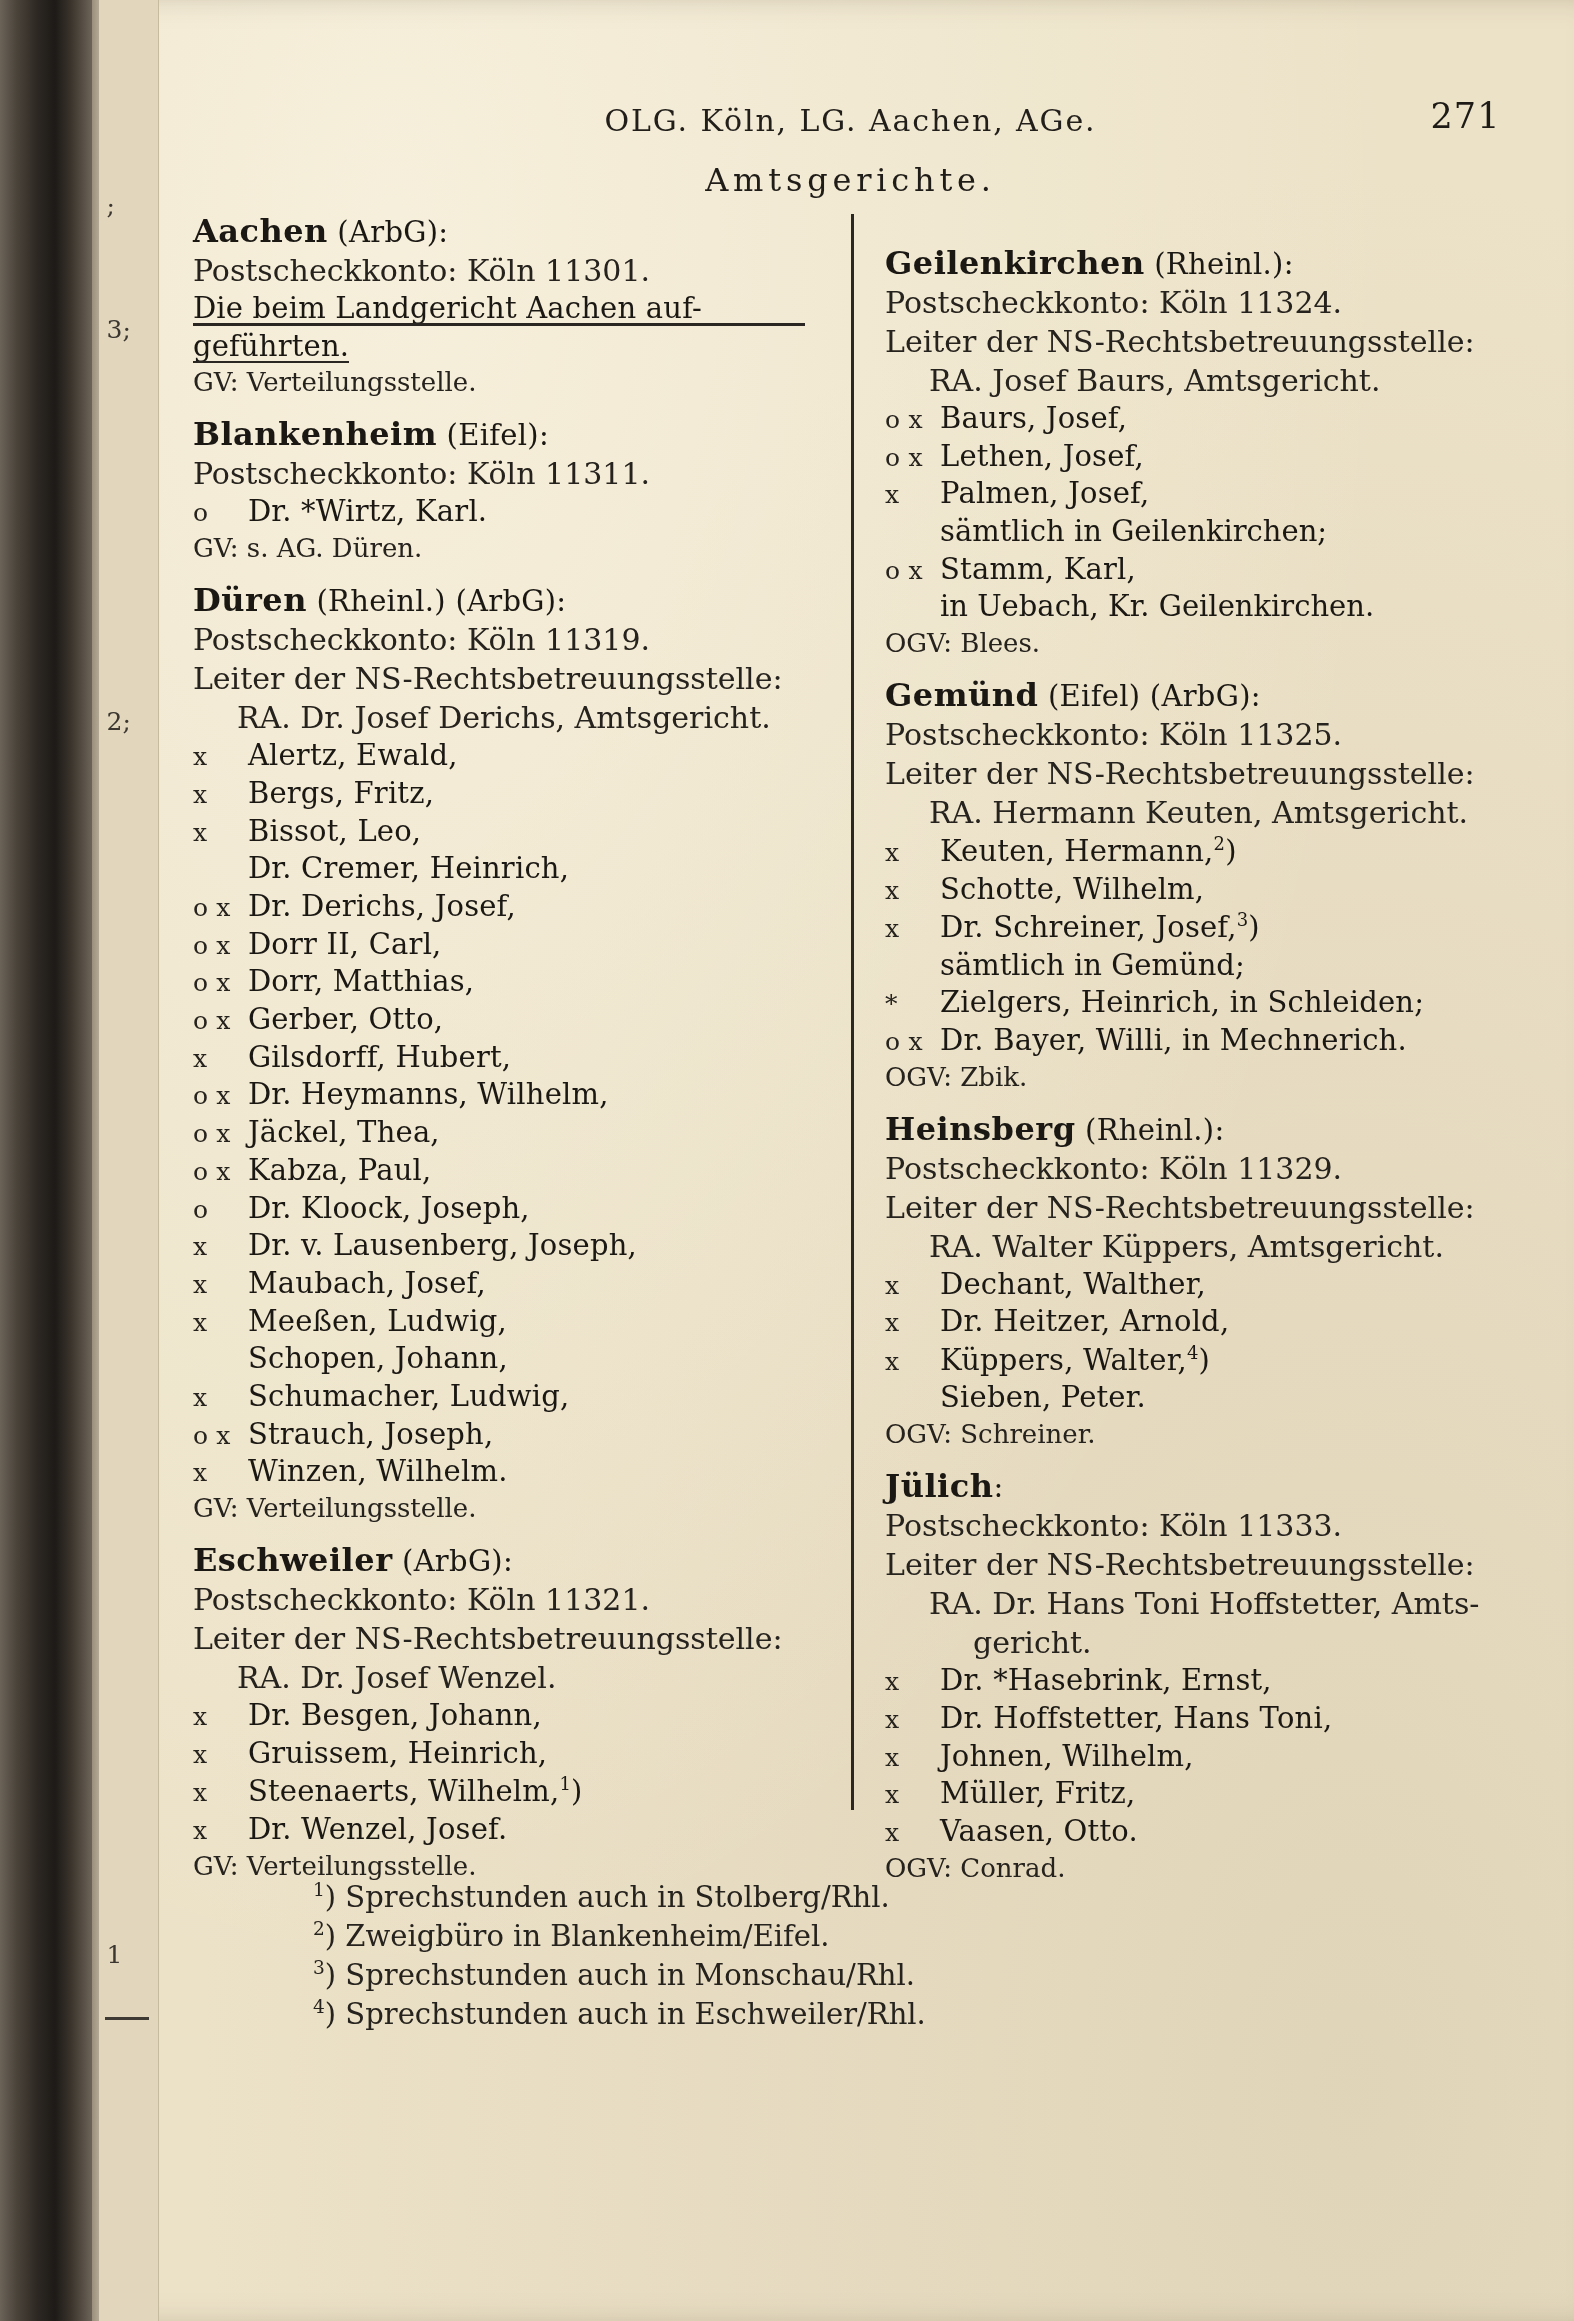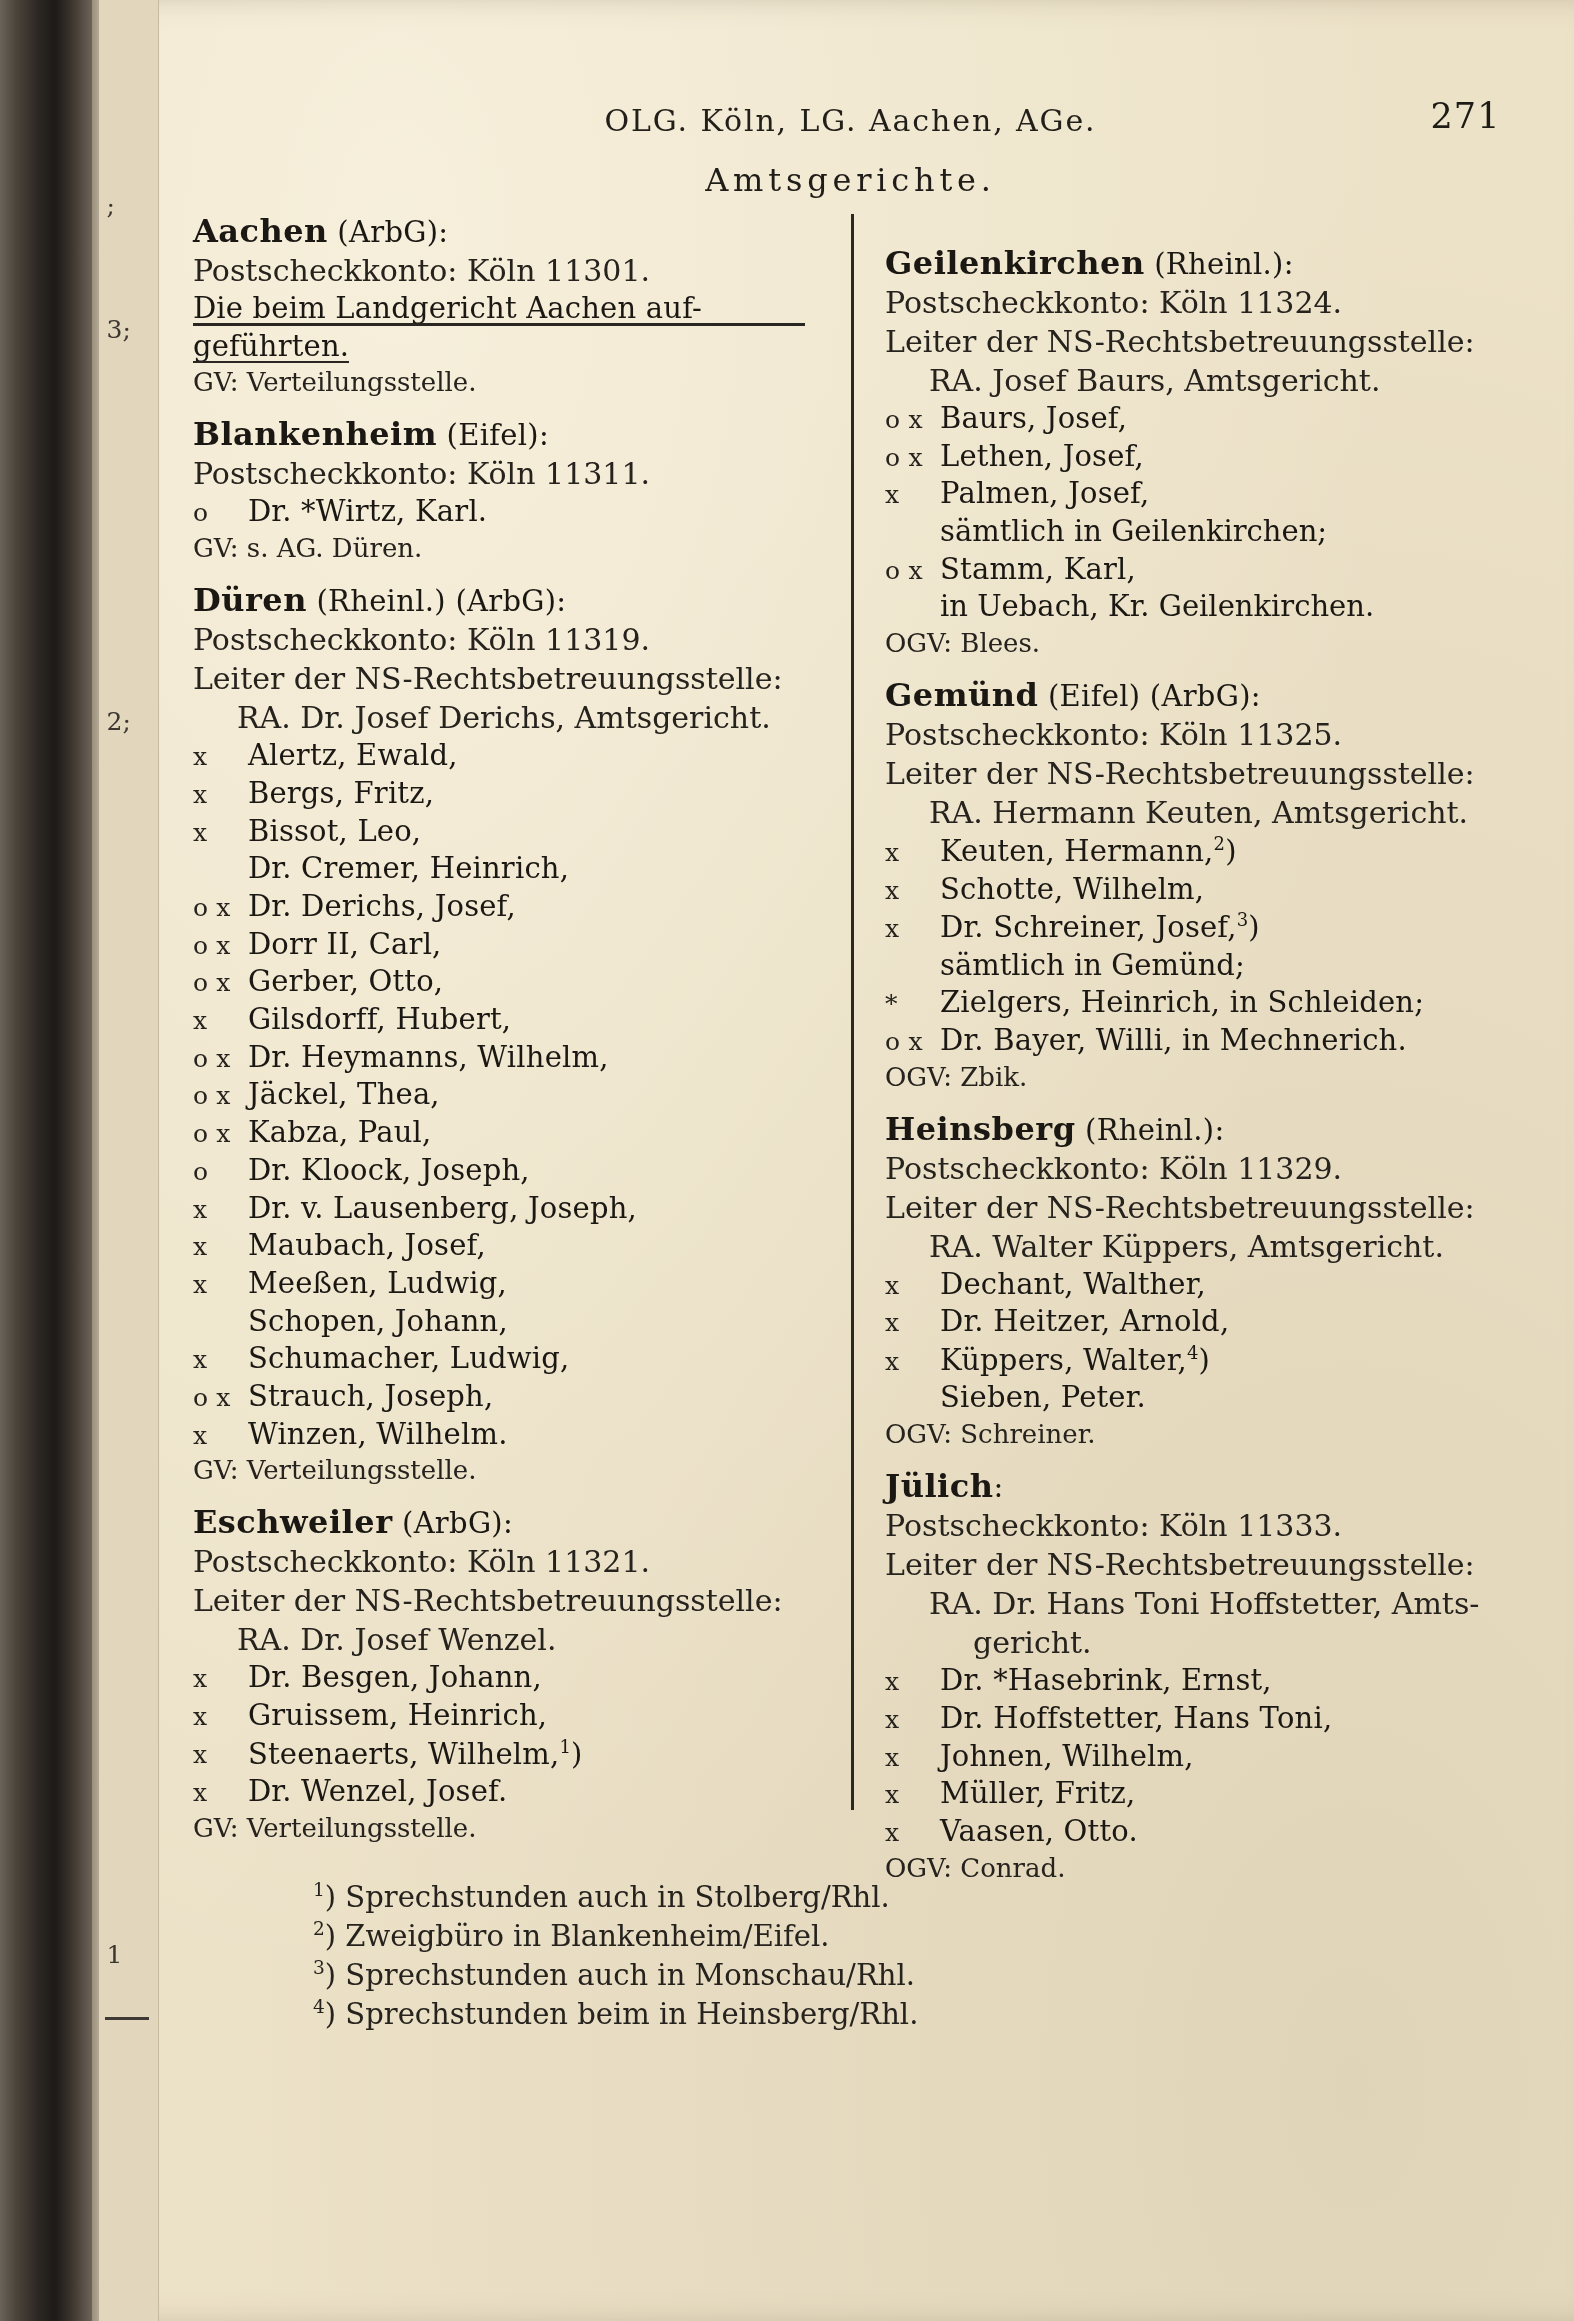--- a/index.html
+++ b/index.html
@@ -258,20 +258,21 @@
           <div class="line">Postscheckkonto: Köln 11319.</div>
           <div class="line">Leiter der NS-Rechtsbetreuungsstelle:</div>
           <div class="line ind1">RA. Dr. Josef Derichs, Amtsgericht.</div>
 
           <div class="nameline"><span class="mk">x</span><span>Alertz, Ewald,</span></div>
           <div class="nameline"><span class="mk">x</span><span>Bergs, Fritz,</span></div>
           <div class="nameline"><span class="mk">x</span><span>Bissot, Leo,</span></div>
           <div class="nameline"><span class="mk"></span><span>Dr. Cremer, Heinrich,</span></div>
           <div class="nameline"><span class="mk">o x</span><span>Dr. Derichs, Josef,</span></div>
           <div class="nameline"><span class="mk">o x</span><span>Dorr II, Carl,</span></div>
+          <div class="nameline"><span class="mk">o x</span><span>Dorr, Matthias,</span></div>
           <div class="nameline"><span class="mk">o x</span><span>Gerber, Otto,</span></div>
           <div class="nameline"><span class="mk">x</span><span>Gilsdorff, Hubert,</span></div>
           <div class="nameline"><span class="mk">o x</span><span>Dr. Heymanns, Wilhelm,</span></div>
           <div class="nameline"><span class="mk">o x</span><span>Jäckel, Thea,</span></div>
           <div class="nameline"><span class="mk">o x</span><span>Kabza, Paul,</span></div>
           <div class="nameline"><span class="mk">o</span><span>Dr. Kloock, Joseph,</span></div>
           <div class="nameline"><span class="mk">x</span><span>Dr. v. Lausenberg, Joseph,</span></div>
           <div class="nameline"><span class="mk">x</span><span>Maubach, Josef,</span></div>
           <div class="nameline"><span class="mk">x</span><span>Meeßen, Ludwig,</span></div>
           <div class="nameline"><span class="mk"></span><span>Schopen, Johann,</span></div>
@@ -376,18 +377,18 @@
           <div class="gv">OGV: Conrad.</div>
         </div>
 
       </div>
     </div>
 
     <div id="footnotes">
       <div class="fn"><sup>1</sup><span>)&nbsp;</span><span>Sprechstunden auch in Stolberg/Rhl.</span></div>
       <div class="fn"><sup>2</sup><span>)&nbsp;</span><span>Zweigbüro in Blankenheim/Eifel.</span></div>
       <div class="fn"><sup>3</sup><span>)&nbsp;</span><span>Sprechstunden auch in Monschau/Rhl.</span></div>
-      <div class="fn"><sup>4</sup><span>)&nbsp;</span><span>Sprechstunden beim in Heinsberg/Rhl.</span></div>
+      <div class="fn"><sup>4</sup><span>)&nbsp;</span><span>Sprechstunden auch in Eschweiler/Rhl.</span></div>
     </div>
 
   </div>
 </div>
 
 
 </body></html>

